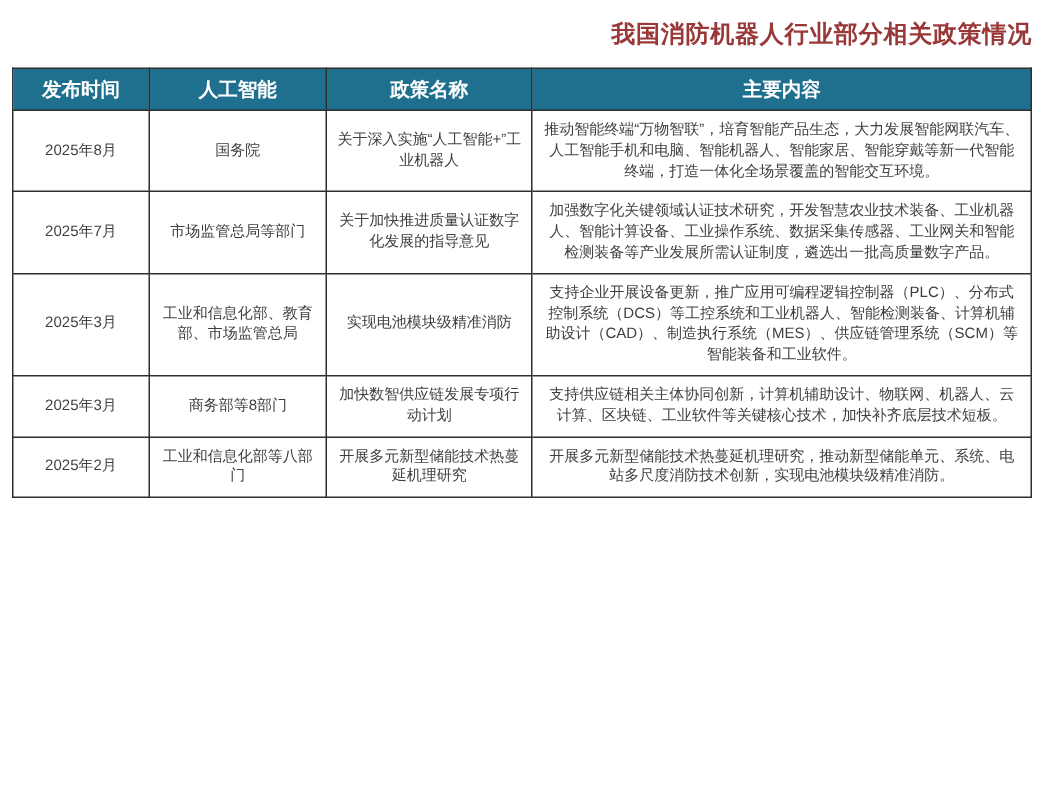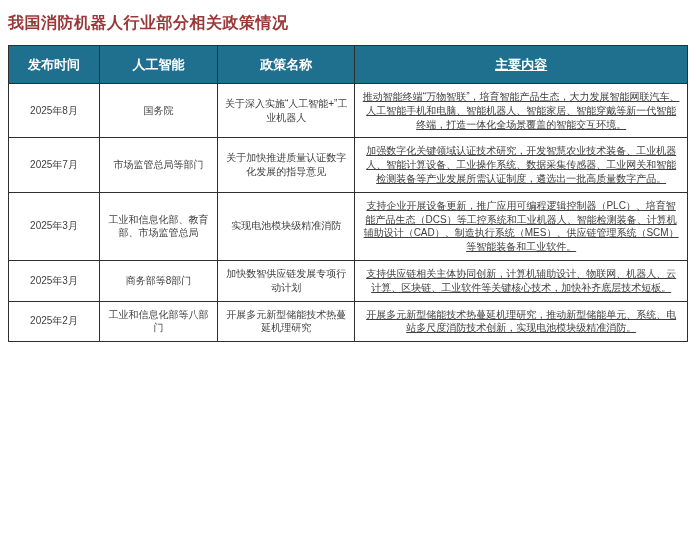--- a/index.html
+++ b/index.html
@@ -11,21 +11,21 @@
     --page_bg:#ffffff;
   }
   *{box-sizing:border-box;margin:0;padding:0;}
   html,body{width:696px;background:var(--page_bg);}
   body{
     font-family:"Liberation Sans","DejaVu Sans",sans-serif;
     color:var(--body_text);
   }
   .page{width:696px;padding:0 8px 6px 8px;}
   .page-title{
-    text-align:left;
+    text-align:right;
     font-size:16px;
     font-weight:bold;
     color:var(--title_color);
     padding:13px 0 11px 0;
     letter-spacing:0.5px;
   }
   table.policy-table{
     width:100%;
     border-collapse:collapse;
     table-layout:fixed;
@@ -38,27 +38,27 @@
     text-align:center;
     vertical-align:middle;
     padding:6px 5px;
     word-break:break-all;
   }
   .policy-table thead th{
     background:var(--header_bg);
     color:var(--header_text);
     font-weight:bold;
     font-size:13px;
-    height:38px;
+    height:28px;
     padding:4px 2px;
   }
   .col-date{width:13.4%;}
   .col-dept{width:17.4%;}
   .col-policy{width:20.2%;}
-  .col-content{width:49%;text-decoration:underline;}
+  .col-content{width:49%;}
   .policy-table td.cell-content{padding:6px 7px;}
 </style>
 </head>
 <body>
 
 <div class="page">
   <div class="page-title">我国消防机器人行业部分相关政策情况</div>
 
   <table class="policy-table">
     <thead>
@@ -79,21 +79,21 @@
         <tr>
           <td class="col-date cell-date">2025年7月</td>
           <td class="col-dept cell-dept">市场监管总局等部门</td>
           <td class="col-policy cell-policy">关于加快推进质量认证数字化发展的指导意见</td>
           <td class="col-content cell-content">加强数字化关键领域认证技术研究，开发智慧农业技术装备、工业机器人、智能计算设备、工业操作系统、数据采集传感器、工业网关和智能检测装备等产业发展所需认证制度，遴选出一批高质量数字产品。</td>
         </tr>
         <tr>
           <td class="col-date cell-date">2025年3月</td>
           <td class="col-dept cell-dept">工业和信息化部、教育部、市场监管总局</td>
           <td class="col-policy cell-policy">实现电池模块级精准消防</td>
-          <td class="col-content cell-content">支持企业开展设备更新，推广应用可编程逻辑控制器（PLC）、培育智能产品生态（DCS）等工控系统和工业机器人、智能检测装备、计算机辅助设计（CAD）、制造执行系统（MES）、供应链管理系统（SCM）等智能装备和工业软件。</td>
+          <td class="col-content cell-content">支持企业开展设备更新，推广应用可编程逻辑控制器（PLC）、分布式控制系统（DCS）等工控系统和工业机器人、智能检测装备、计算机辅助设计（CAD）、制造执行系统（MES）、供应链管理系统（SCM）等智能装备和工业软件。</td>
         </tr>
         <tr>
           <td class="col-date cell-date">2025年3月</td>
           <td class="col-dept cell-dept">商务部等8部门</td>
           <td class="col-policy cell-policy">加快数智供应链发展专项行动计划</td>
           <td class="col-content cell-content">支持供应链相关主体协同创新，计算机辅助设计、物联网、机器人、云计算、区块链、工业软件等关键核心技术，加快补齐底层技术短板。</td>
         </tr>
         <tr>
           <td class="col-date cell-date">2025年2月</td>
           <td class="col-dept cell-dept">工业和信息化部等八部门</td>

